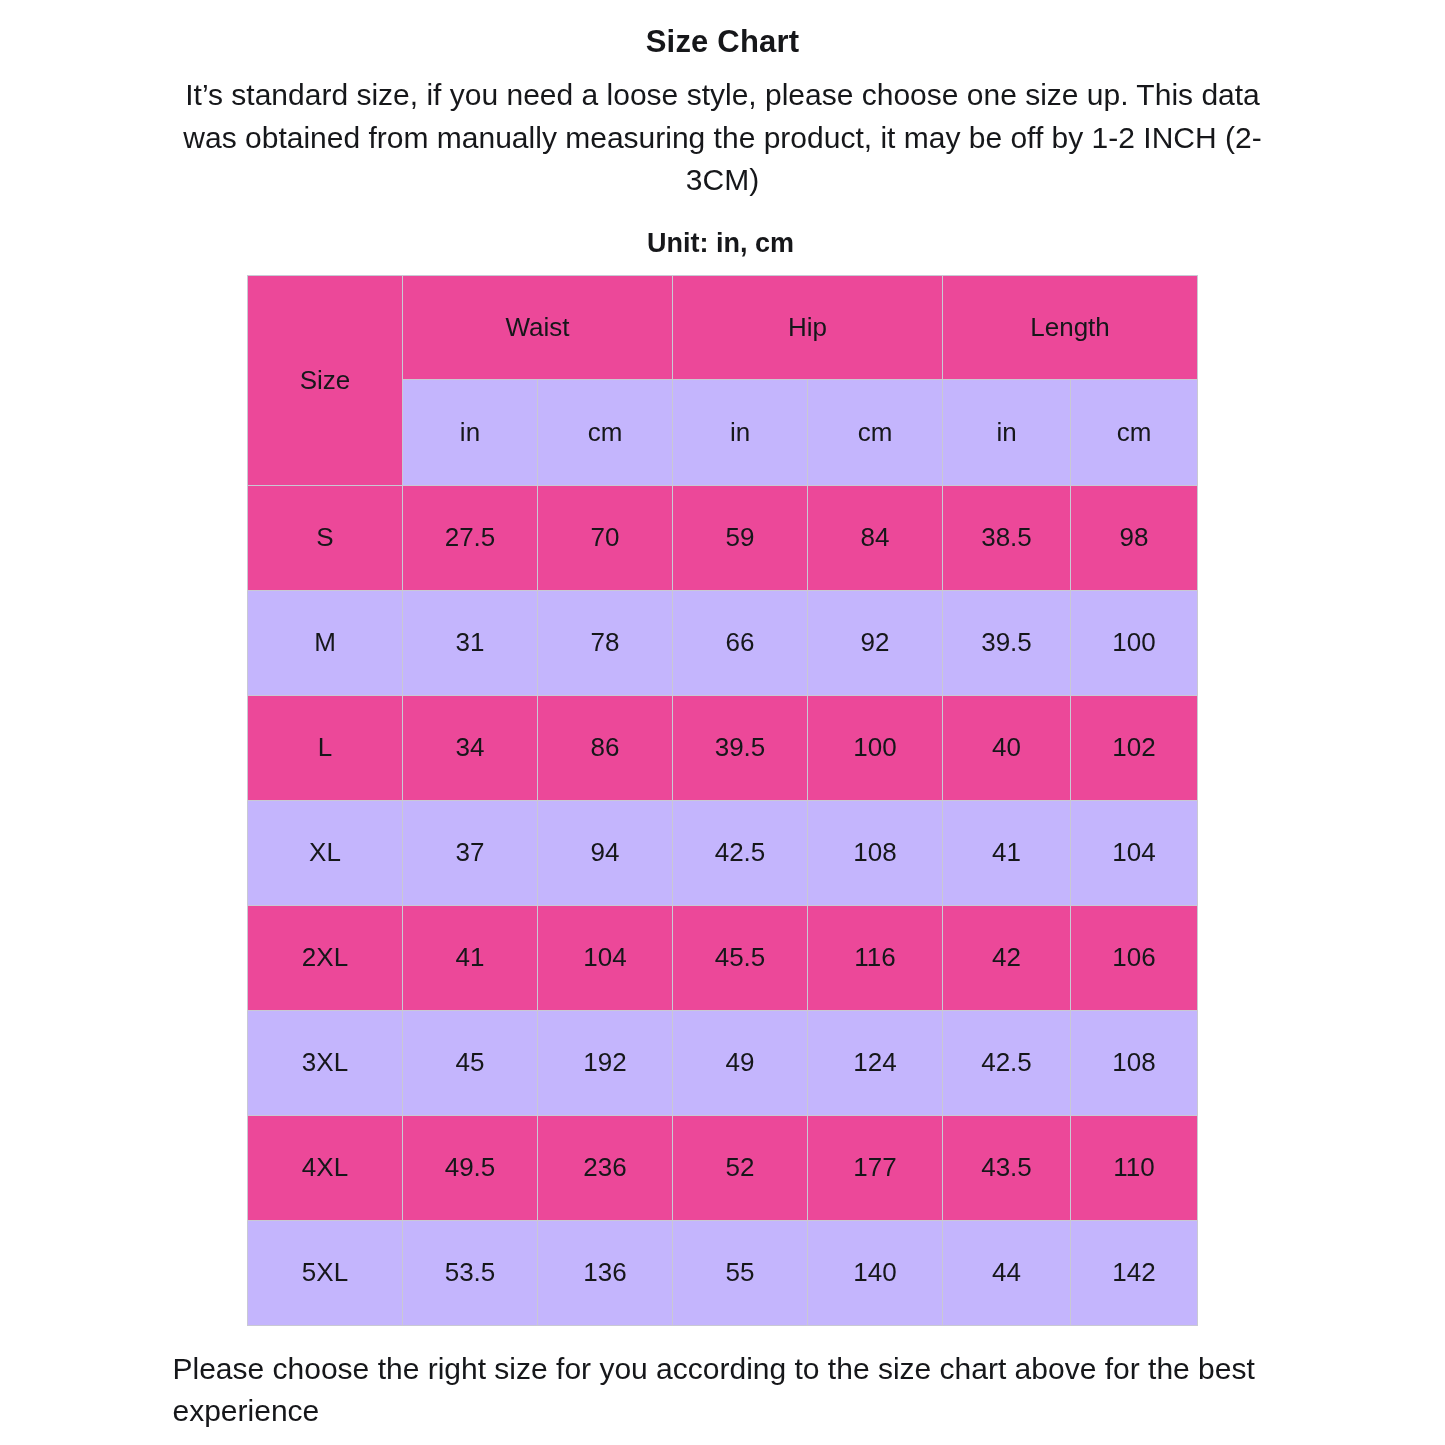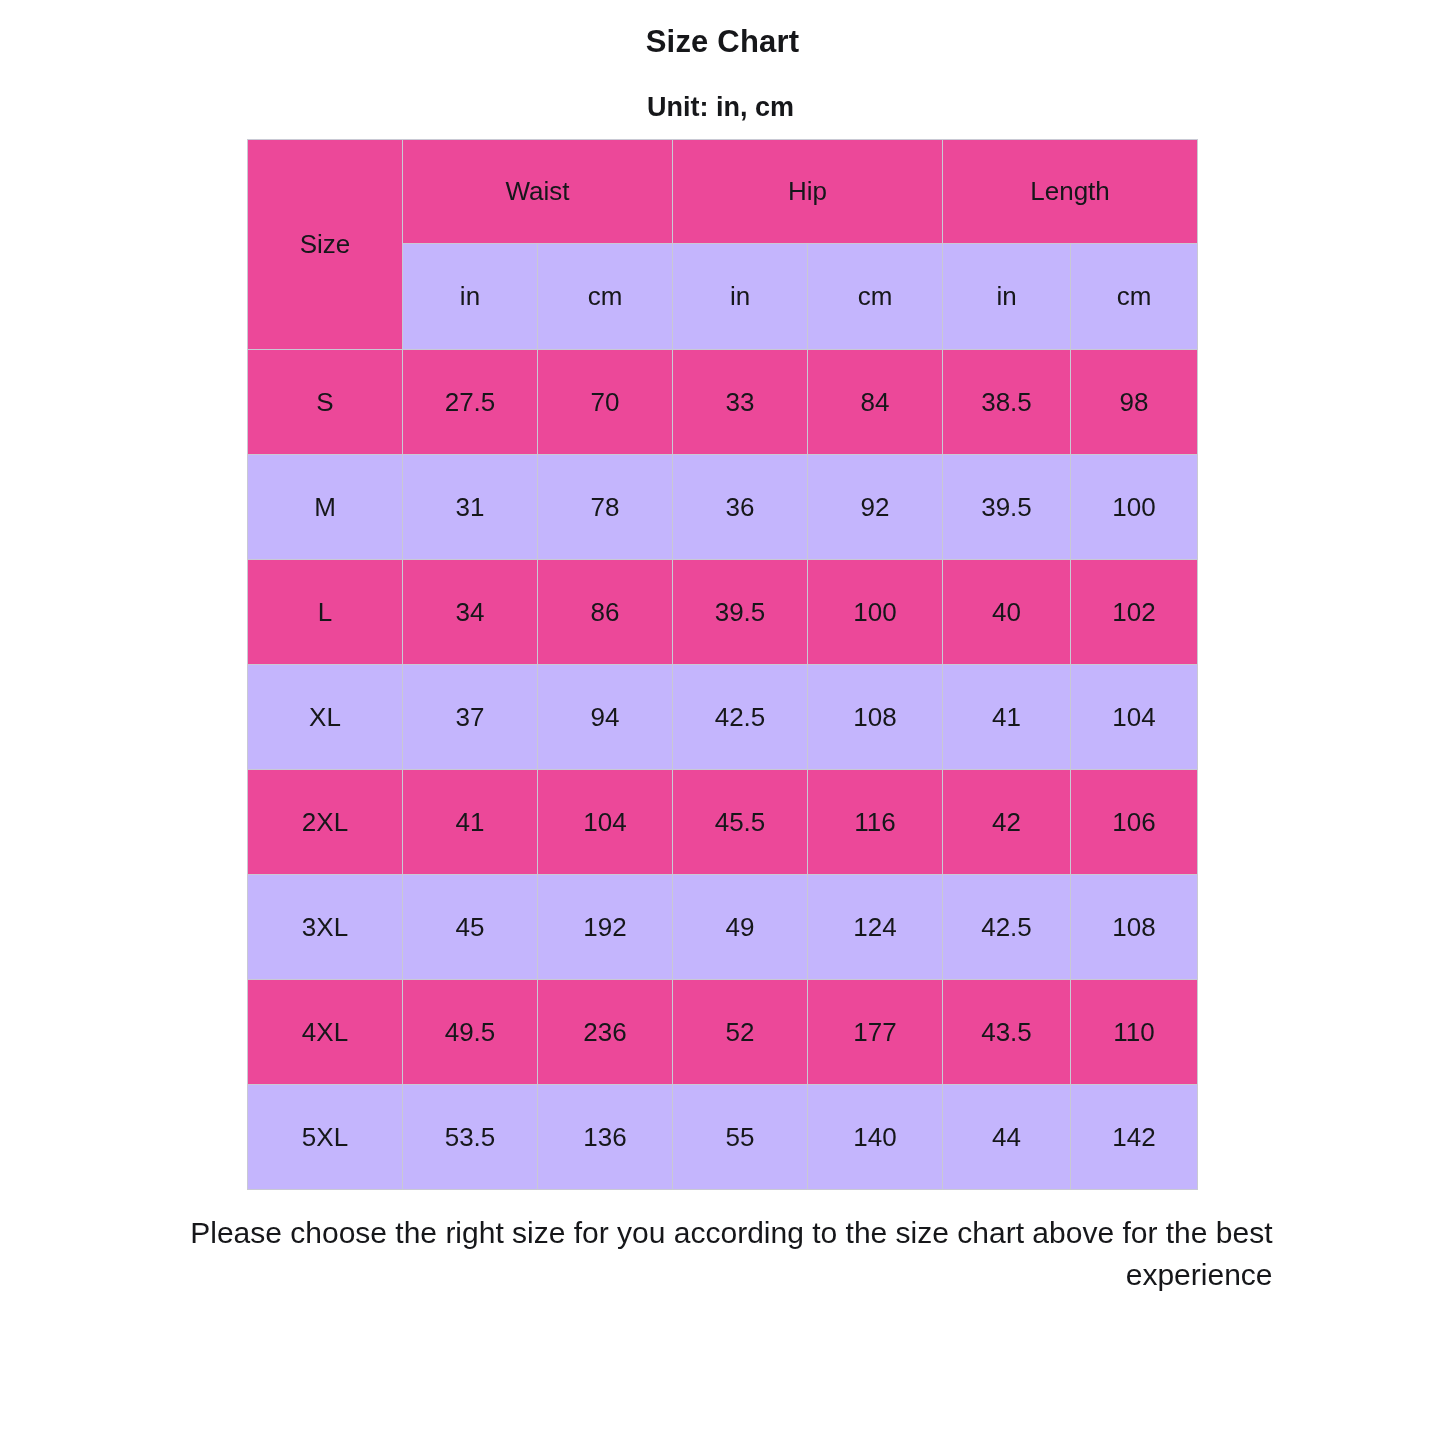--- a/index.html
+++ b/index.html
@@ -72,32 +72,33 @@
   }
   .tint {
     background: #c4b5fd;
   }
   .white {
     background: #ec4899;
   }
   .footer {
     font-size: 30px;
     line-height: 1.4;
-    text-align: right;
+    text-align: left;
     margin-top: 22px;
     max-width: 1100px;
   }
 </style>
 </head>
 <body>
 
 <div class="page">
 
   <div class="title">Size Chart</div>
 
+  <div class="intro">It’s standard size, if you need a loose style, please choose one size up. This data was obtained from manually measuring the product, it may be off by 1-2 INCH (2-3CM)</div>
 
   <div class="unit">Unit: in, cm</div>
 
   <table class="size-chart">
     <colgroup>
       <col style="width:155px">
       <col style="width:135px">
       <col style="width:135px">
       <col style="width:135px">
       <col style="width:135px">
@@ -117,31 +118,31 @@
         <td class="tint">in</td>
         <td class="tint">cm</td>
         <td class="tint">in</td>
         <td class="tint">cm</td>
       </tr>
 
       <tr class="row-data">
         <td class="white">S</td>
         <td class="white">27.5</td>
         <td class="white">70</td>
-        <td class="white">33</td>
+        <td class="white">59</td>
         <td class="white">84</td>
         <td class="white">38.5</td>
         <td class="white">98</td>
       </tr>
 
       <tr class="row-data">
         <td class="tint">M</td>
         <td class="tint">31</td>
         <td class="tint">78</td>
-        <td class="tint">36</td>
+        <td class="tint">66</td>
         <td class="tint">92</td>
         <td class="tint">39.5</td>
         <td class="tint">100</td>
       </tr>
 
       <tr class="row-data">
         <td class="white">L</td>
         <td class="white">34</td>
         <td class="white">86</td>
         <td class="white">39.5</td>

